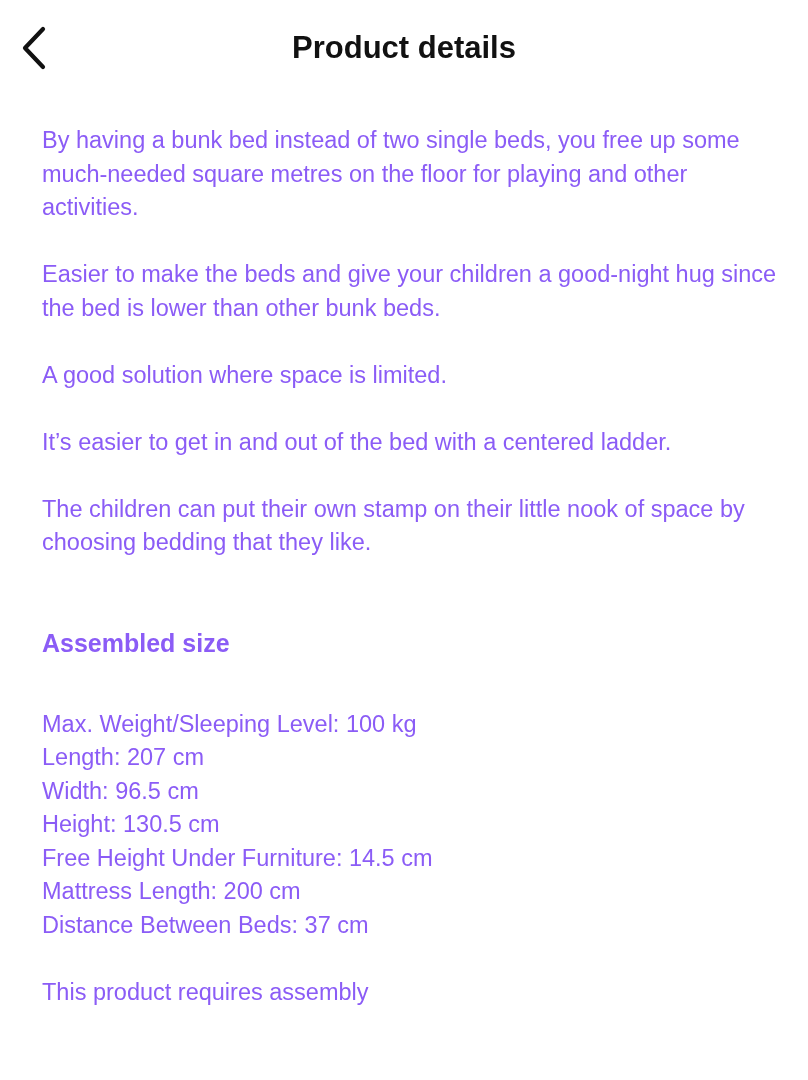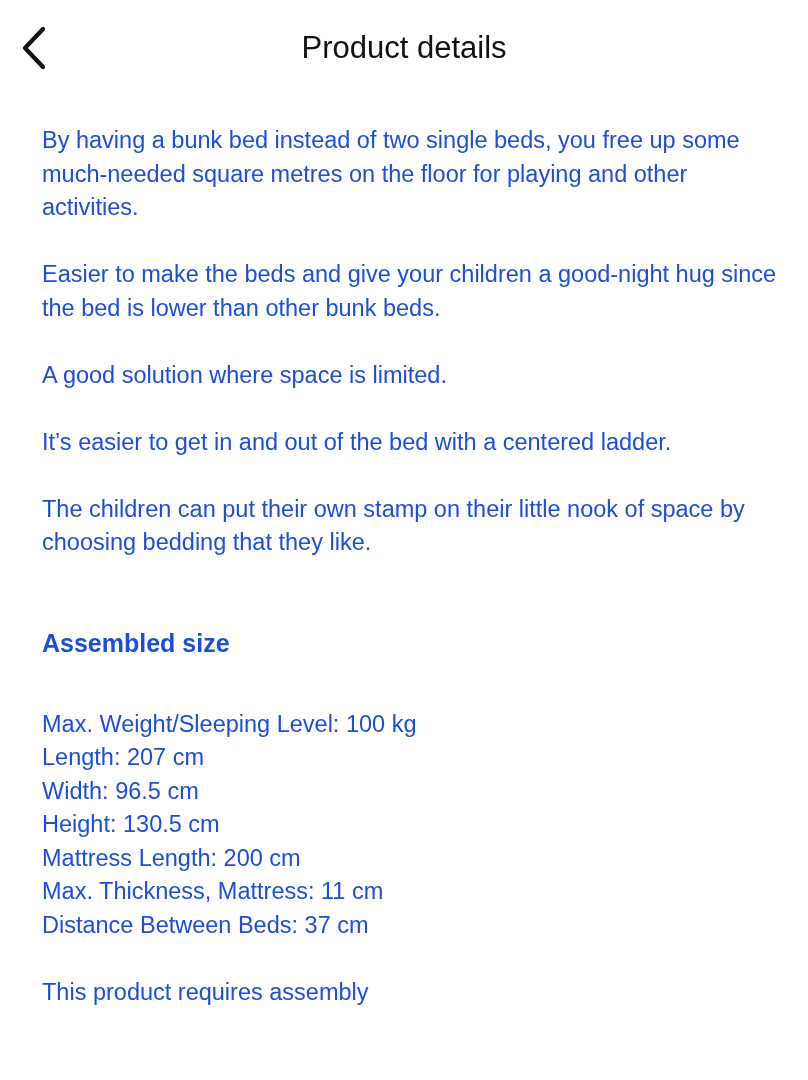--- a/index.html
+++ b/index.html
@@ -31,33 +31,33 @@
       align-items: center;
       justify-content: center;
       cursor: pointer;
     }
     .title {
       position: absolute;
       left: 0; right: 0;
       top: 28px;
       text-align: center;
       font-size: 31px;
-      font-weight: normal;
+      font-weight: bold;
       letter-spacing: 0px;
       color: #111;
       line-height: 40px;
     }
     .content {
       position: absolute;
       left: 42px;
       top: 124px;
       width: 740px;
       font-size: 23.5px;
       line-height: 33.5px;
-      color: #1d4ed8;
+      color: #8b5cf6;
     }
     .para {
       margin: 0 0 33.5px 0;
     }
     .section-heading {
       font-size: 25px;
       font-weight: bold;
       margin: 66px 0 48px 0;
       line-height: 34px;
     }
@@ -93,19 +93,19 @@
   <p class="para">It’s easier to get in and out of the bed with a centered ladder.</p>
   <p class="para" style="margin-bottom:0">The children can put their own stamp on their little nook of space by choosing bedding that they like.</p>
 
   <div class="section-heading">Assembled size</div>
 
   <ul class="spec-list">
     <li>Max. Weight/Sleeping Level: 100 kg</li>
     <li>Length: 207 cm</li>
     <li>Width: 96.5 cm</li>
     <li>Height: 130.5 cm</li>
+    <li>Free Height Under Furniture: 14.5 cm</li>
     <li>Mattress Length: 200 cm</li>
-    <li>Max. Thickness, Mattress: 11 cm</li>
     <li>Distance Between Beds: 37 cm</li>
   </ul>
 
   <p class="assembly-note">This product requires assembly</p>
 </div>
 
 </body></html>

